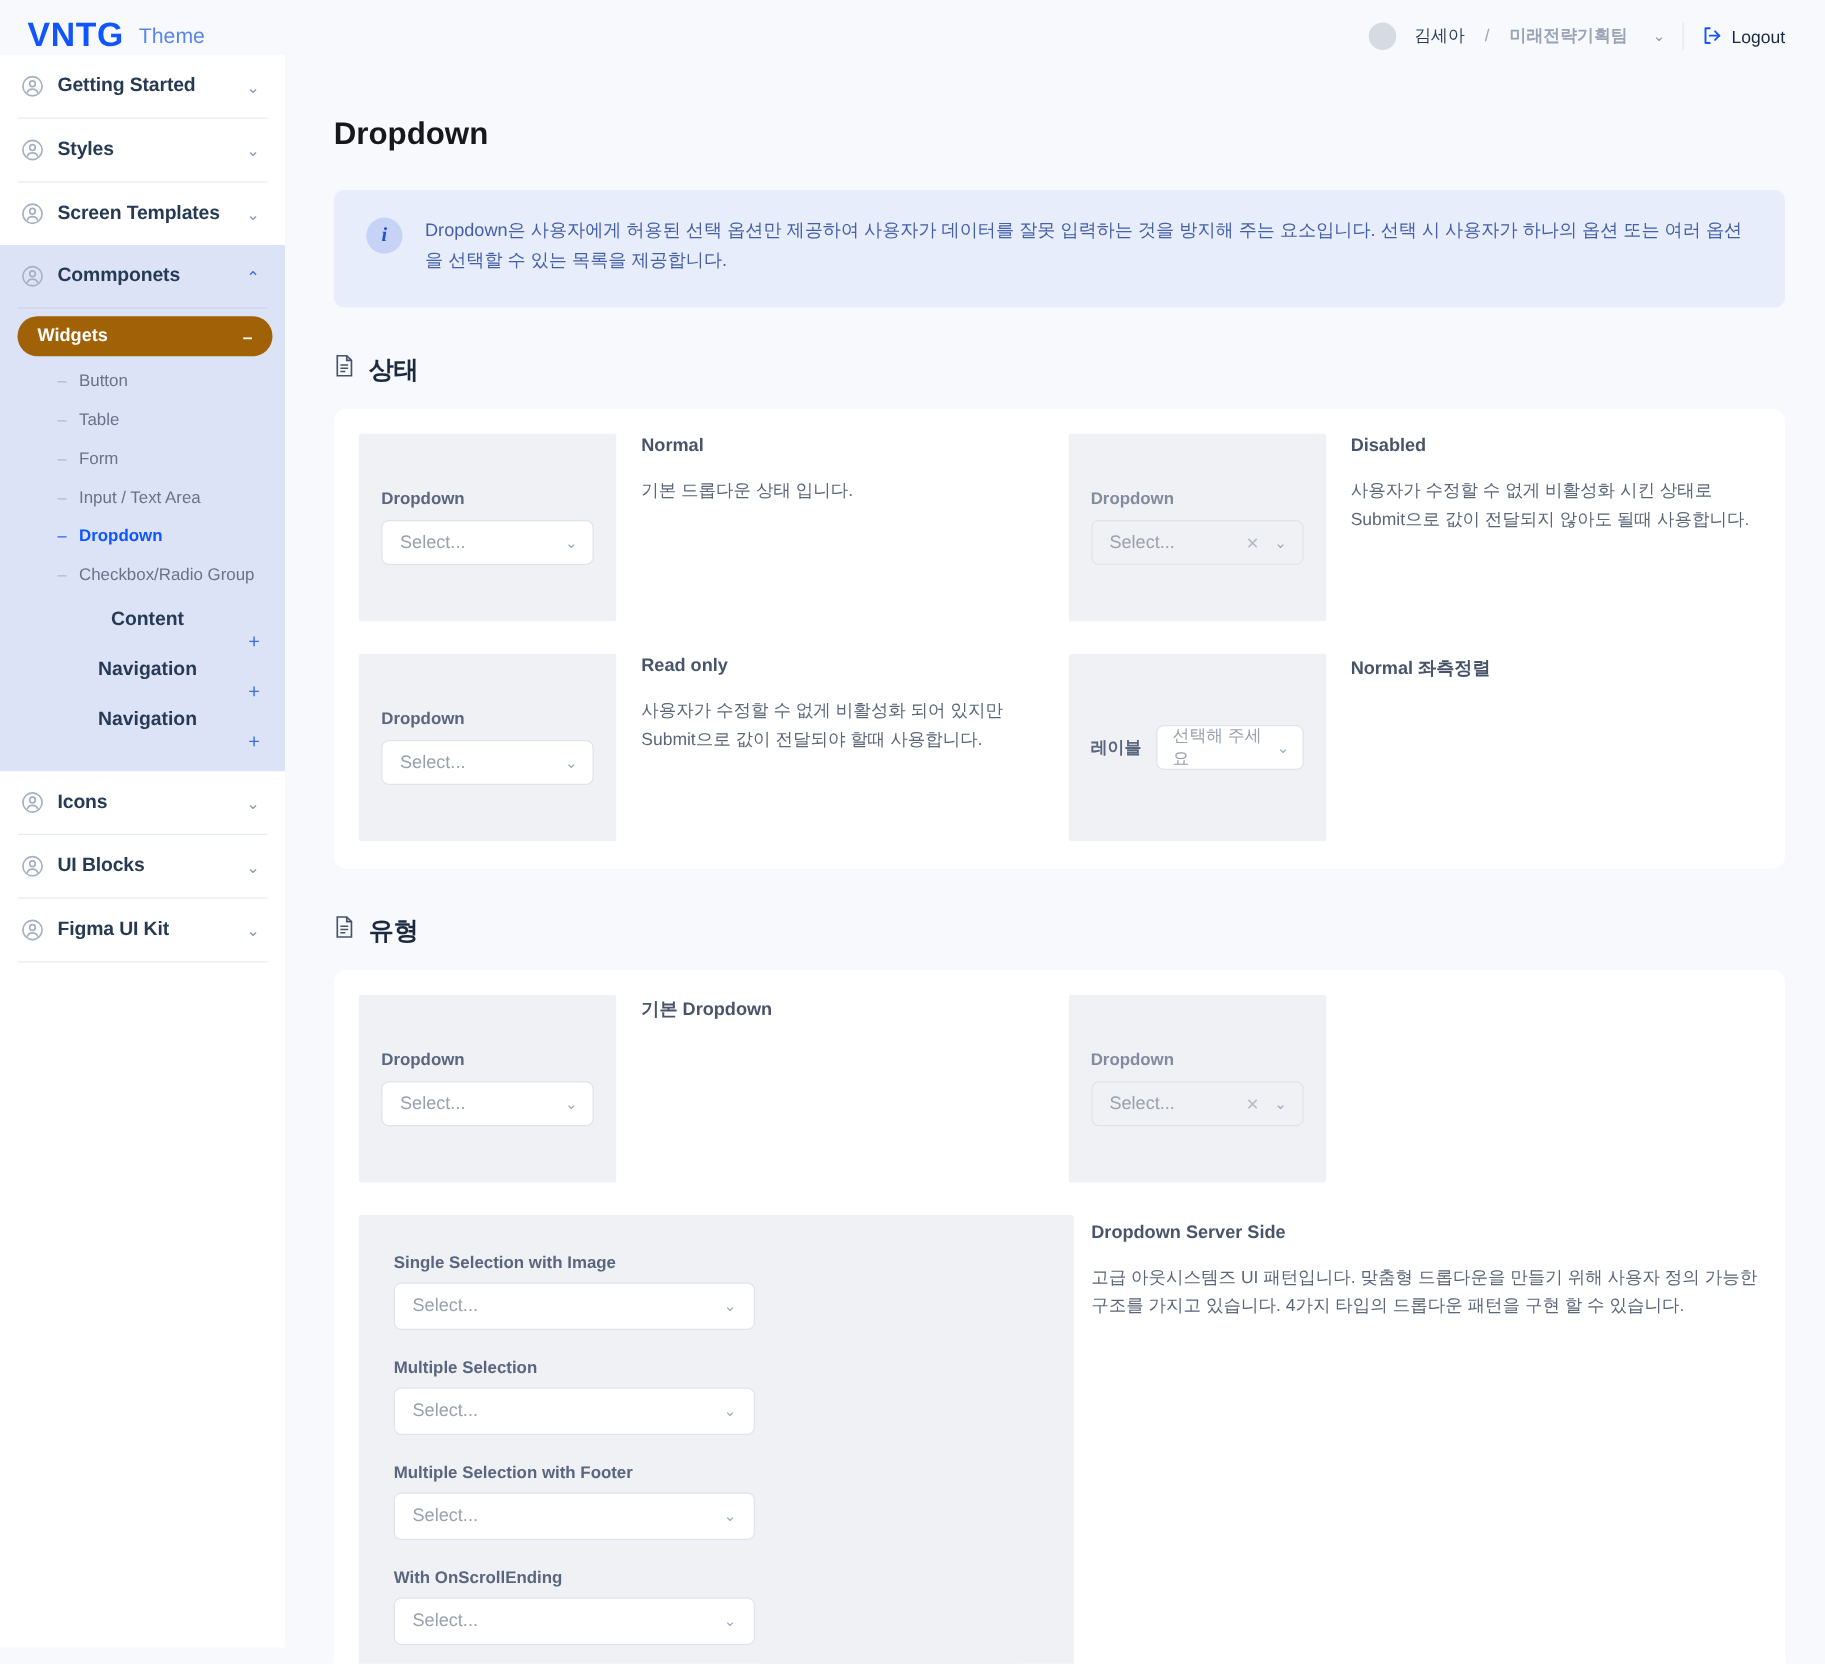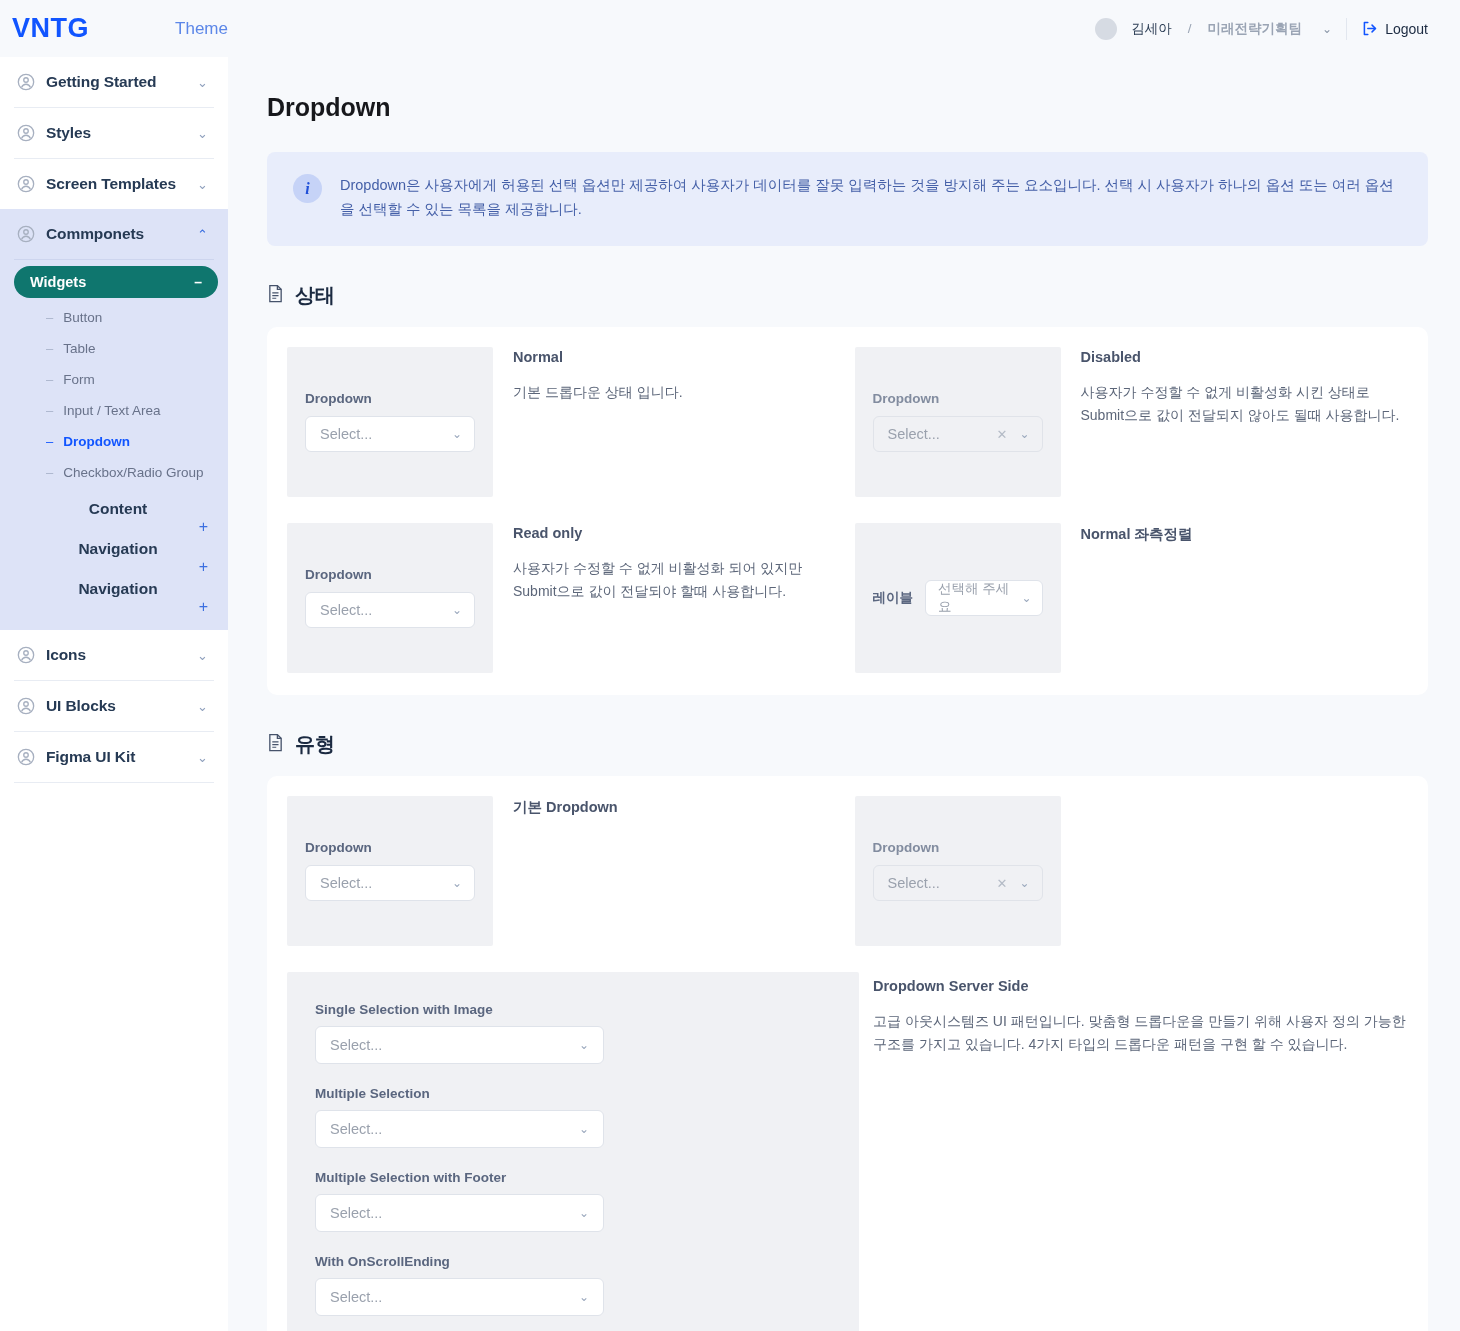--- a/index.html
+++ b/index.html
@@ -13,21 +13,21 @@
 
   
   .topbar {
     position: absolute; top: 0; left: 0;
     width: 1460px; height: 57px;
     background: #f7f9fc;
     display: flex; align-items: center;
   }
   .brand-wrap {
     width: 228px; height: 57px;
-    display: flex; align-items: center; padding-left: 12px; gap: 12px; justify-content: space-between;
+    display: flex; align-items: center; padding-left: 22px; gap: 12px;
   }
   .brand-logo {
     font-size: 27px; font-weight: bold; letter-spacing: 0.5px;
     color: #1155ff;
   }
   .brand-sub { font-size: 17px; color: #5c87e8; font-weight: 400; }
 
   .topbar-right {
     margin-left: auto; display: flex; align-items: center;
     gap: 14px; padding-right: 32px;
@@ -41,21 +41,21 @@
   .chev-sm { color: #8b97a8; font-size: 12px; margin-left: 6px; }
   .divider-v { width: 1px; height: 22px; background: #e2e7ef; }
   .logout {
     display: flex; align-items: center; gap: 7px;
     font-size: 14px; color: #1b2a41; cursor: pointer;
   }
   .logout svg { display: block; }
 
   
   .sidebar {
-    position: absolute; top: 57px; left: 0;
+    position: absolute; top: 44px; left: 0;
     width: 228px; height: 1274px;
     background: #ffffff;
     overflow: hidden;
   }
   .nav-group { background: #ffffff; }
   .nav-group.open { background: #dde3f7; }
 
   .nav-item {
     height: 50px; display: flex; align-items: center;
     padding: 0 20px 0 16px; cursor: pointer; position: relative;
@@ -67,21 +67,21 @@
   .nav-label {
     font-size: 15.5px; font-weight: bold; color: #263a54; letter-spacing: -0.1px;
   }
   .nav-chev { margin-left: auto; color: #8fa0bd; font-size: 13px; line-height: 1; }
   .nav-chev.up { color: #3b6fe0; }
   .nav-rule { height: 1px; background: #e8ecf3; margin: 0 14px; }
   .nav-rule.inset { margin: 0 14px; background: #cdd5ee; }
 
   .widgets-pill {
     margin: 6px 10px 4px 14px; height: 32px; border-radius: 16px;
-    background: #0f766e; color: #ffffff;
+    background: #a16207; color: #ffffff;
     display: flex; align-items: center; padding: 0 16px;
     font-size: 14.5px; font-weight: bold; cursor: pointer;
   }
   .widgets-pill .minus { margin-left: auto; font-size: 14px; }
 
   .sub-item {
     height: 31px; display: flex; align-items: center;
     padding-left: 46px; cursor: pointer;
   }
   .sub-dash { color: #aab4cc; margin-right: 10px; font-size: 13px; }

